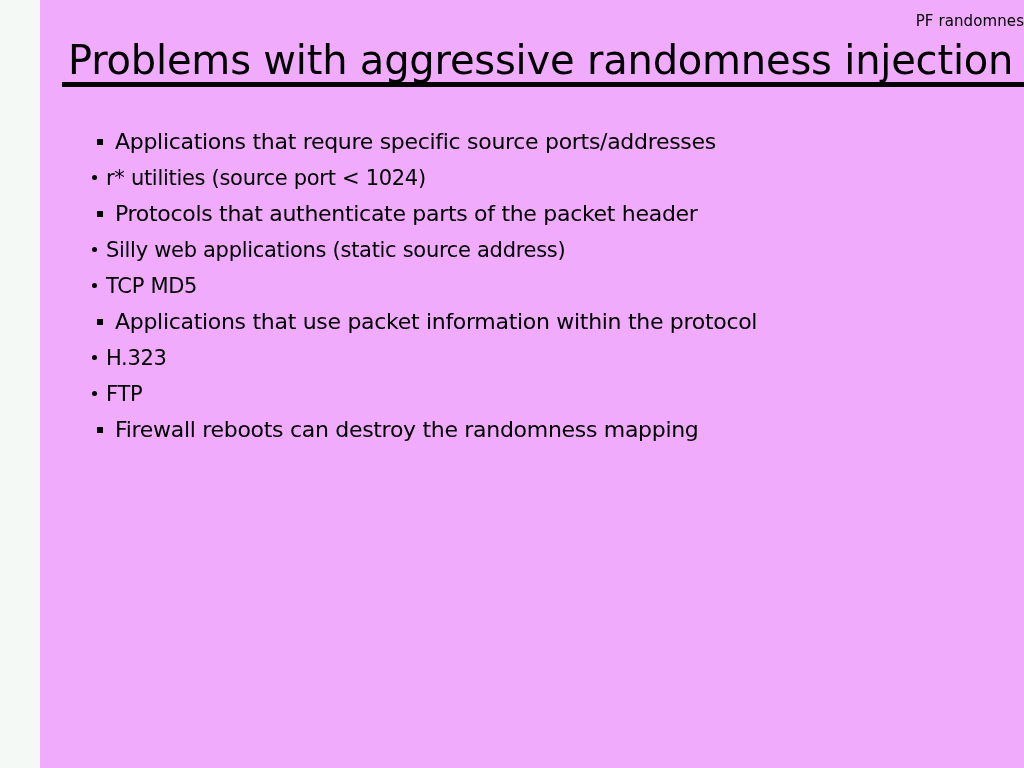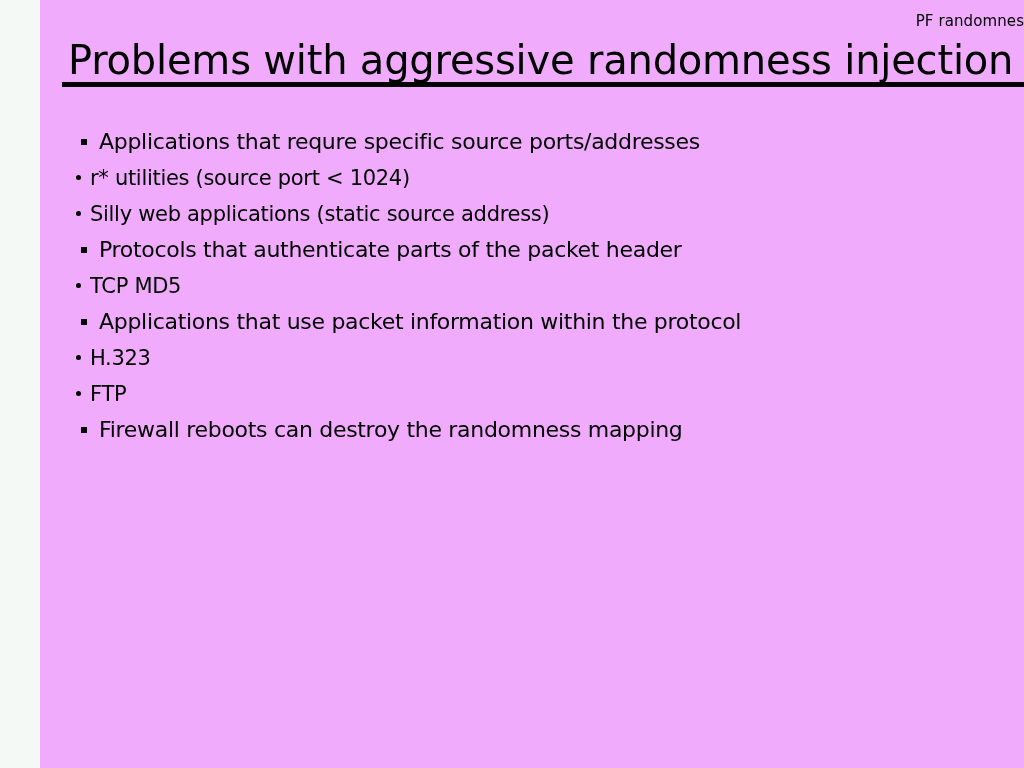--- a/index.html
+++ b/index.html
@@ -61,21 +61,21 @@
     left: 22px;
     width: 970px;
     height: 5px;
     background: #000000;
   }
 
   
   .content {
     position: absolute;
     top: 128px;
-    left: 0;
+    left: 16px;
     width: 810px;
   }
 
   .bullet-row {
     position: relative;
     display: flex;
     align-items: flex-start;
     height: 36px;
     white-space: nowrap;
   }
@@ -136,27 +136,27 @@
 
   <div class="content">
     <div class="bullet-row level-1">
       <span class="marker square"></span>
       <span class="bullet-text">Applications that requre specific source ports/addresses</span>
     </div>
     <div class="bullet-row level-2">
       <span class="marker dot"></span>
       <span class="bullet-text">r* utilities (source port &lt; 1024)</span>
     </div>
+    <div class="bullet-row level-1">
+      <span class="marker square"></span>
+      <span class="bullet-text">Protocols that authenticate parts of the packet header</span>
+    </div>
     <div class="bullet-row level-2">
       <span class="marker dot"></span>
       <span class="bullet-text">Silly web applications (static source address)</span>
-    </div>
-    <div class="bullet-row level-1">
-      <span class="marker square"></span>
-      <span class="bullet-text">Protocols that authenticate parts of the packet header</span>
     </div>
     <div class="bullet-row level-2">
       <span class="marker dot"></span>
       <span class="bullet-text">TCP MD5</span>
     </div>
     <div class="bullet-row level-1">
       <span class="marker square"></span>
       <span class="bullet-text">Applications that use packet information within the protocol</span>
     </div>
     <div class="bullet-row level-2">

